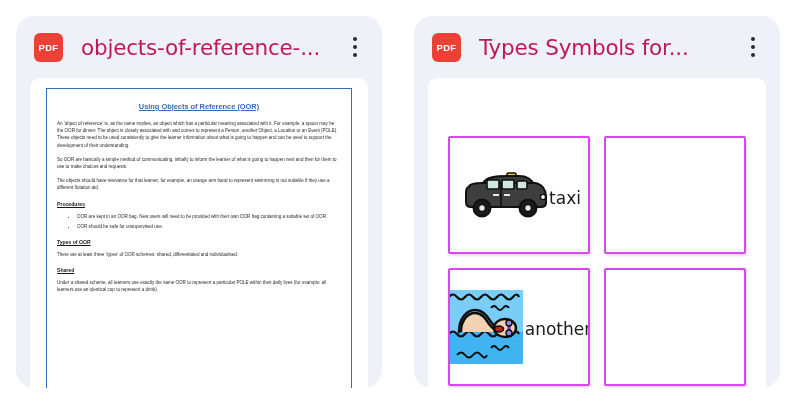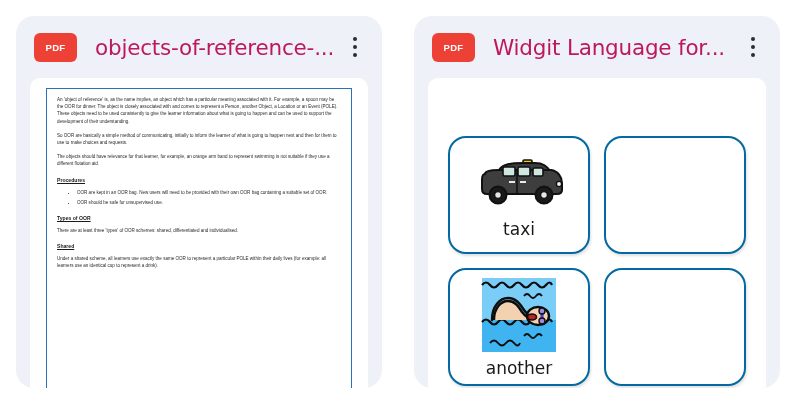--- a/index.html
+++ b/index.html
@@ -37,21 +37,21 @@
 
   
   .card-header {
     height: 62px;
     display: flex;
     align-items: center;
     padding: 0 14px 0 18px;
     box-sizing: border-box;
   }
   .pdf-icon {
-    width: 43px;
+    width: 29px;
     height: 29px;
     border-radius: 6px;
     background: #ee4136;
     display: flex;
     align-items: center;
     justify-content: center;
     flex: 0 0 auto;
   }
   .pdf-icon span {
     color: #ffffff;
@@ -210,26 +210,26 @@
     left: 20px;
     right: 20px;
     top: 58px;
     bottom: -6px;
     display: grid;
     grid-template-columns: 1fr 1fr;
     grid-template-rows: 118px 118px;
     gap: 14px 14px;
   }
   .symbol-cell {
-    border: 2px solid #0369a1;
-    border-radius: 18px;
+    border: 2px solid #d946ef;
+    border-radius: 2px;
     background: #ffffff;
     box-shadow: 1px 2px 3px rgba(0,0,0,0.13);
     display: flex;
-    flex-direction: column;
+    flex-direction: row;
     align-items: center;
     justify-content: center;
     overflow: hidden;
     box-sizing: border-box;
   }
   .symbol-cell.empty { justify-content: center; }
   .symbol-art {
     height: 62px;
     display: flex;
     align-items: center;
@@ -258,20 +258,21 @@
         <i></i>
         <i></i>
         <i></i>
       </div>
     </div>
 
     <div class="preview">
       <div class="page">
 
 
+        <div class="page-subtitle">Using Objects of Reference (OOR)</div>
 
         <div class="para">An 'object of reference' is, as the name implies, an object which has a particular meaning associated with it. For example, a spoon may be the OOR for dinner. The object is closely associated with and comes to represent a Person, another Object, a Location or an Event (POLE). These objects need to be used consistently to give the learner information about what is going to happen and can be used to support the development of their understanding.</div>
         <div class="para">So OOR are basically a simple method of communicating, initially to inform the learner of what is going to happen next and then for them to use to make choices and requests.</div>
         <div class="para">The objects should have relevance for that learner, for example, an orange arm band to represent swimming is not suitable if they use a different flotation aid.</div>
 
         <div class="sub-h">Procedures</div>
         <ul class="bullets">
           <li>OOR are kept in an OOR bag. New users will need to be provided with their own OOR bag containing a suitable set of OOR.</li>
           <li>OOR should be safe for unsupervised use.</li>
         </ul>
@@ -283,21 +284,21 @@
         <div class="para">Under a shared scheme, all learners use exactly the same OOR to represent a particular POLE within their daily lives (for example: all learners use an identical cup to represent a drink).</div>
       </div>
     </div>
   </div>
 
   <div class="doc-card">
     <div class="card-header">
       <div class="pdf-icon">
         <span>PDF</span>
       </div>
-      <div class="card-title">Widgit Language for...</div>
+      <div class="card-title">Types Symbols for...</div>
       <div class="kebab-menu">
         <i></i>
         <i></i>
         <i></i>
       </div>
     </div>
 
     <div class="preview">
       <div class="symbol-grid">
 

